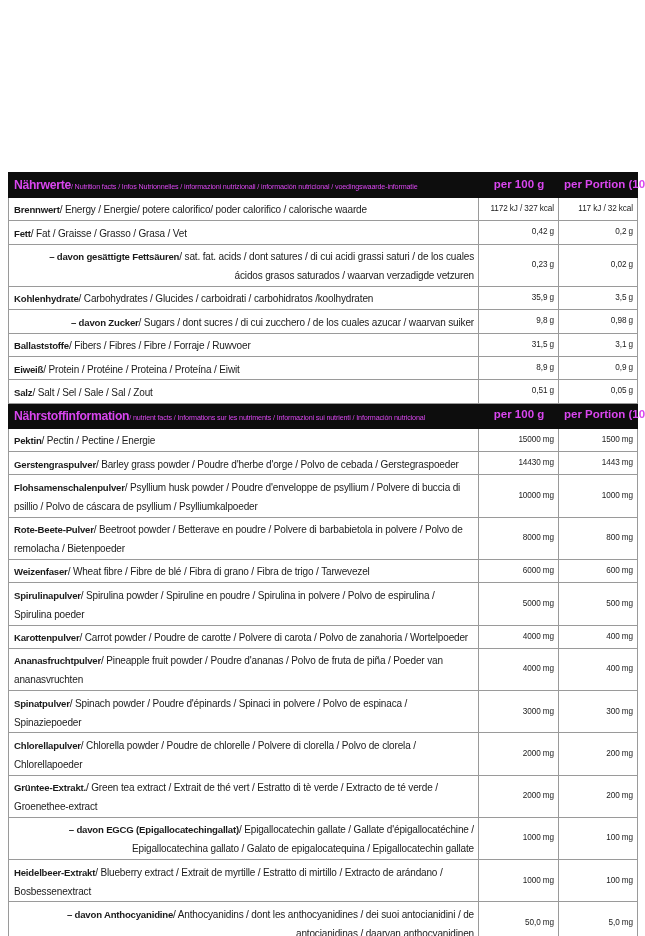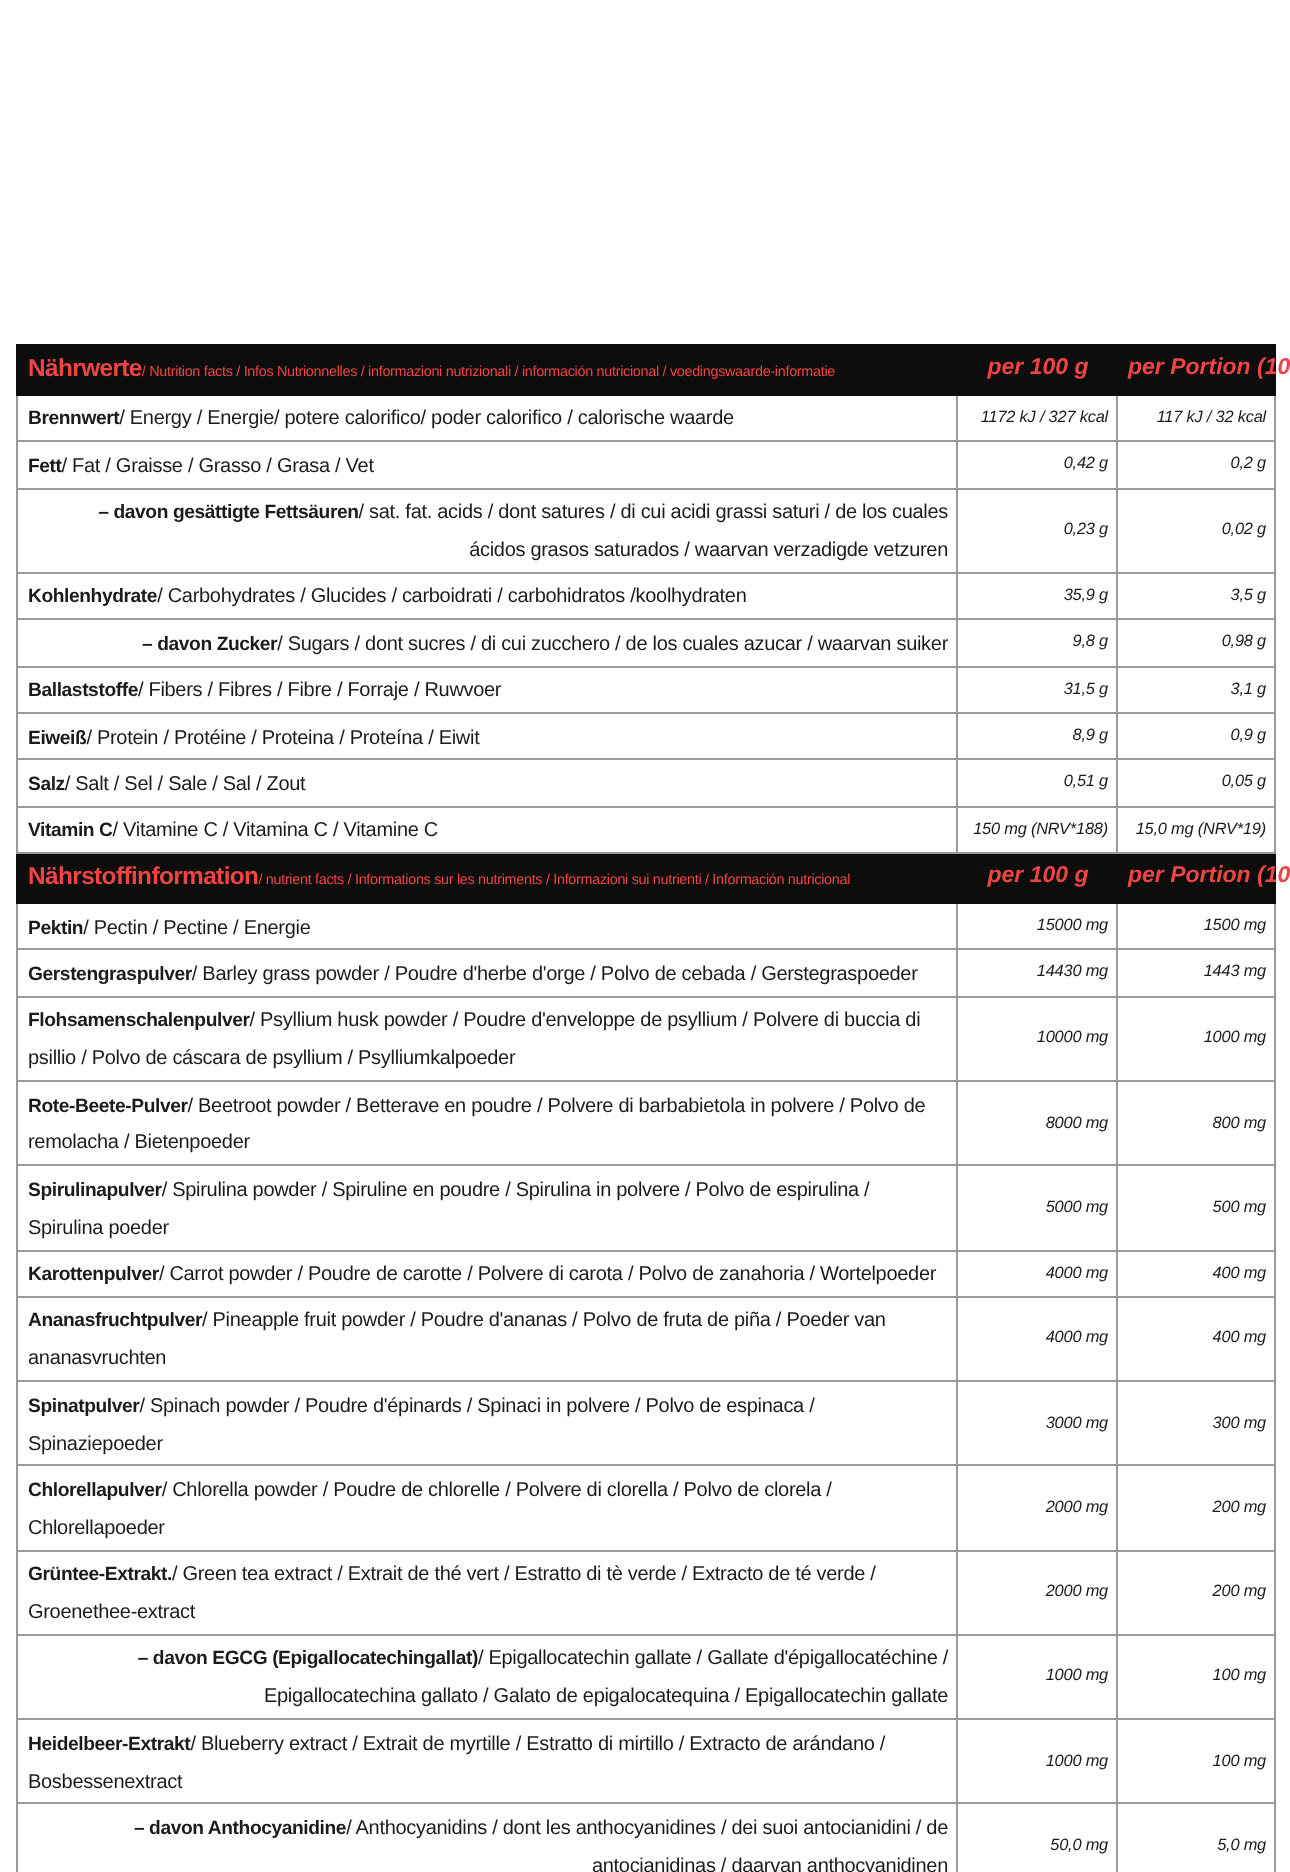--- a/index.html
+++ b/index.html
@@ -34,32 +34,31 @@
 
   table.nutri td {
     border: 1px solid #9a9a9a;
     padding: 1.5px 4px 2px 5px;
     vertical-align: middle;
     color: #1b1b1b;
     line-height: 1.18;
   }
   table.nutri tr.section td {
     background: #0d0d0d;
-    color: #ef4444;
+    color: #d946ef;
     border-color: #0d0d0d;
     padding-top: 2px;
     padding-bottom: 3px;
   }
   td.val {
     text-align: right;
     font-size: 8.2px;
     white-space: nowrap;
     padding-right: 6px;
     letter-spacing: -0.1px;
-    font-style: italic;
   }
   tr.section td.val {
     text-align: center;
     font-size: 11.5px;
     font-weight: bold;
     padding-right: 4px;
     letter-spacing: 0px;
   }
 
   .nm { font-size: 8.0px; letter-spacing: -0.05px; }
@@ -133,25 +132,20 @@
           <tr class="row">
             <td class="name"><span class="nm"><span class="de">Eiweiß</span><span class="tr">/ Protein / Protéine / Proteina / Proteína / Eiwit</span></span></td>
             <td class="val">8,9 g</td>
             <td class="val">0,9 g</td>
           </tr>
           <tr class="row">
             <td class="name"><span class="nm"><span class="de">Salz</span><span class="tr">/ Salt / Sel / Sale / Sal / Zout</span></span></td>
             <td class="val">0,51 g</td>
             <td class="val">0,05 g</td>
           </tr>
-          <tr class="row">
-            <td class="name"><span class="nm"><span class="de">Vitamin C</span><span class="tr">/ Vitamine C / Vitamina C / Vitamine C</span></span></td>
-            <td class="val">150 mg (NRV*188)</td>
-            <td class="val">15,0 mg (NRV*19)</td>
-          </tr>
           <tr class="section">
             <td class="name"><span class="nm"><span class="de">Nährstoffinformation</span><span class="tr">/ nutrient facts / Informations sur les nutriments / Informazioni sui nutrienti / Información nutricional</span></span></td>
             <td class="val">per 100 g</td>
             <td class="val">per Portion (10 g)</td>
           </tr>
           <tr class="row">
             <td class="name"><span class="nm"><span class="de">Pektin</span><span class="tr">/ Pectin / Pectine / Energie</span></span></td>
             <td class="val">15000 mg</td>
             <td class="val">1500 mg</td>
           </tr>
@@ -164,20 +158,25 @@
             <td class="name"><span class="nm"><span class="de">Flohsamenschalenpulver</span><span class="tr">/ Psyllium husk powder / Poudre d'enveloppe de psyllium / Polvere di buccia di psillio / Polvo de cáscara de psyllium / Psylliumkalpoeder</span></span></td>
             <td class="val">10000 mg</td>
             <td class="val">1000 mg</td>
           </tr>
           <tr class="row">
             <td class="name"><span class="nm"><span class="de">Rote-Beete-Pulver</span><span class="tr">/ Beetroot powder / Betterave en poudre / Polvere di barbabietola in polvere / Polvo de remolacha / Bietenpoeder</span></span></td>
             <td class="val">8000 mg</td>
             <td class="val">800 mg</td>
           </tr>
           <tr class="row">
+            <td class="name"><span class="nm"><span class="de">Weizenfaser</span><span class="tr">/ Wheat fibre / Fibre de blé / Fibra di grano / Fibra de trigo / Tarwevezel</span></span></td>
+            <td class="val">6000 mg</td>
+            <td class="val">600 mg</td>
+          </tr>
+          <tr class="row">
             <td class="name"><span class="nm"><span class="de">Spirulinapulver</span><span class="tr">/ Spirulina powder / Spiruline en poudre / Spirulina in polvere / Polvo de espirulina / Spirulina poeder</span></span></td>
             <td class="val">5000 mg</td>
             <td class="val">500 mg</td>
           </tr>
           <tr class="row">
             <td class="name"><span class="nm"><span class="de">Karottenpulver</span><span class="tr">/ Carrot powder / Poudre de carotte / Polvere di carota / Polvo de zanahoria / Wortelpoeder</span></span></td>
             <td class="val">4000 mg</td>
             <td class="val">400 mg</td>
           </tr>
           <tr class="row">

